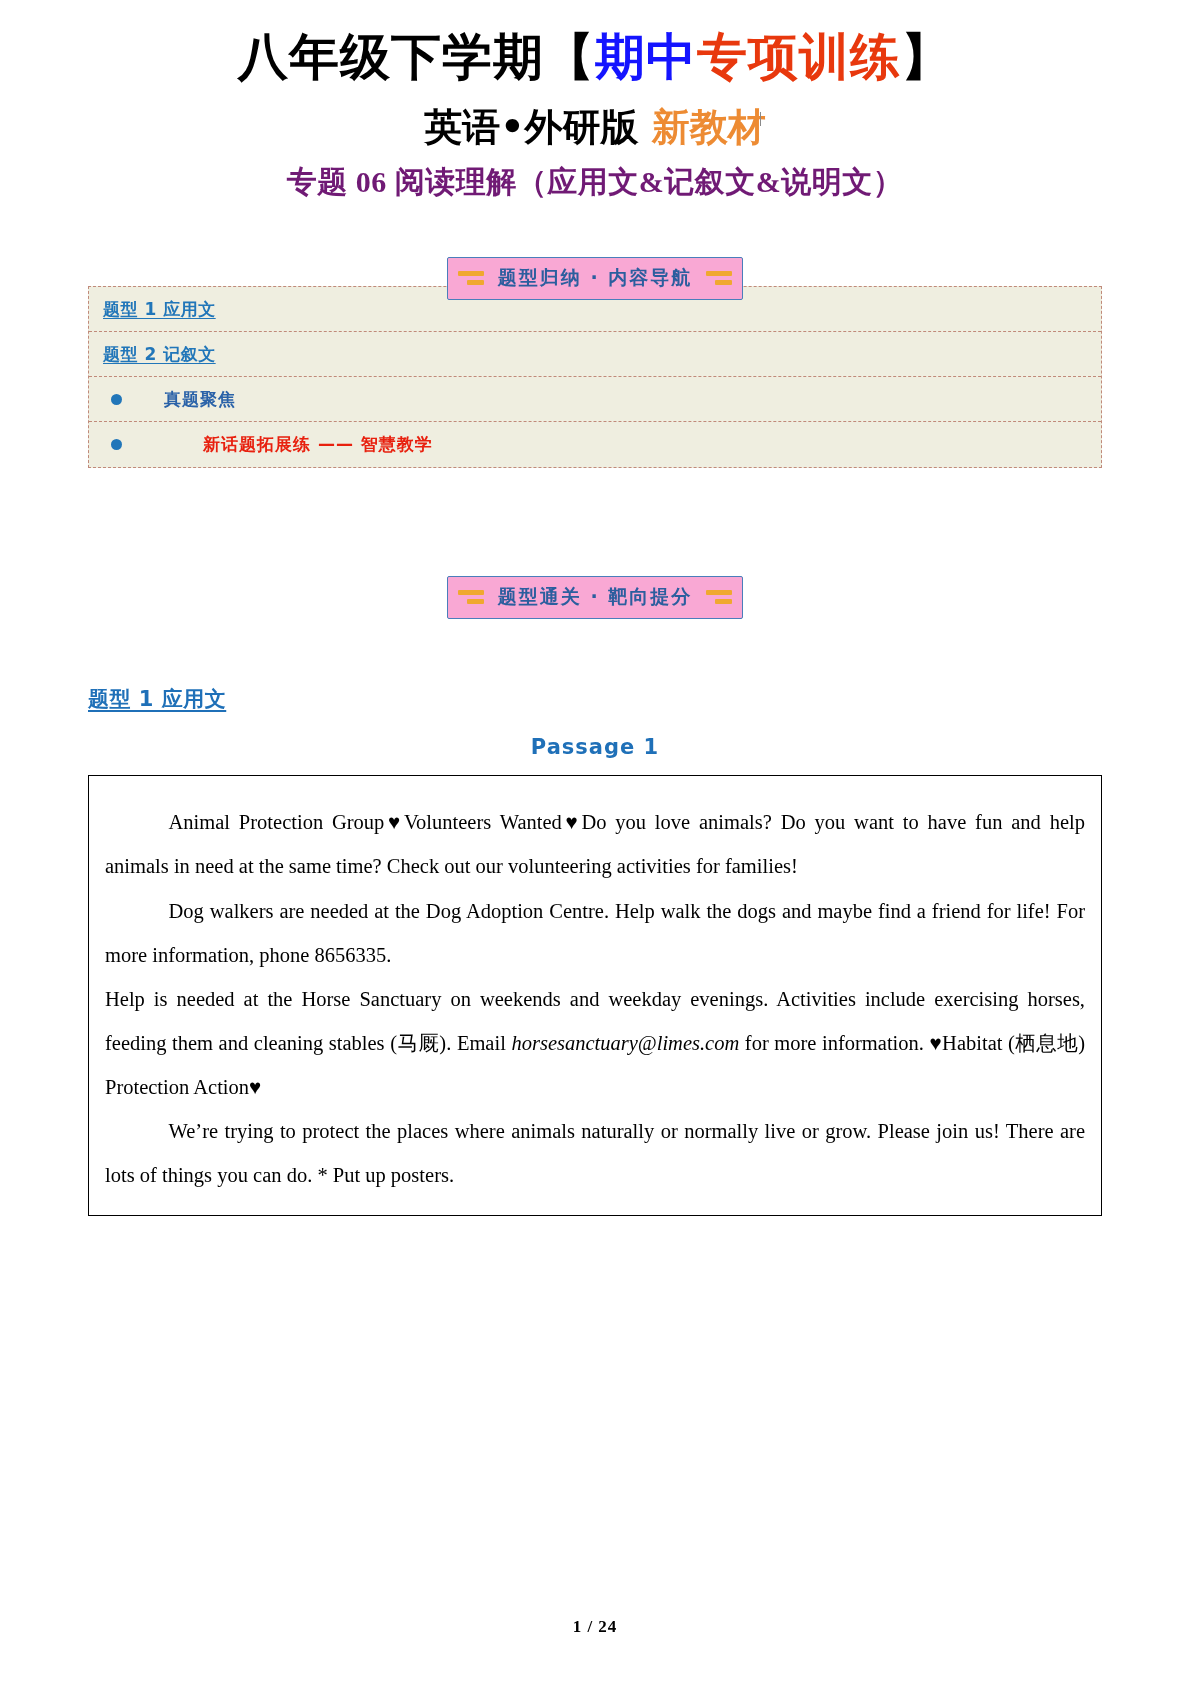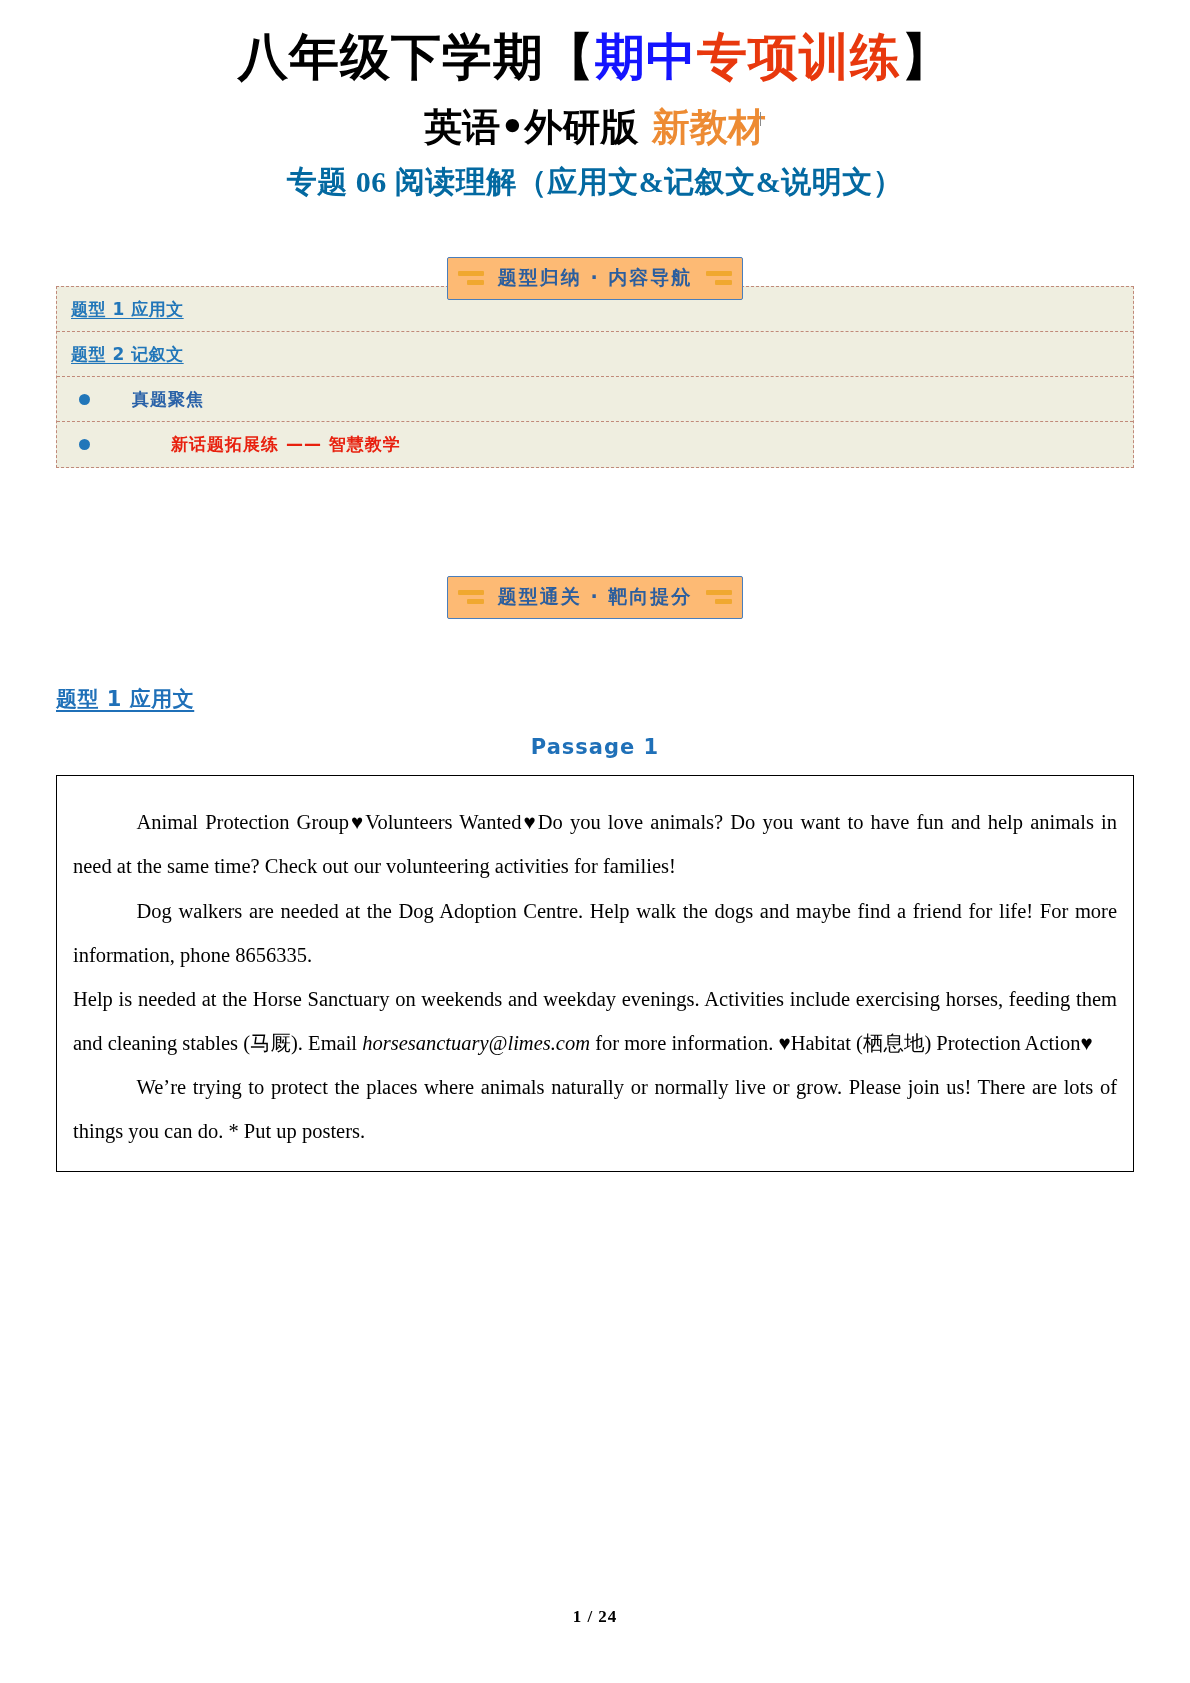--- a/index.html
+++ b/index.html
@@ -14,21 +14,21 @@
     color: #000000;
     position: relative;
     overflow: hidden;
   }
 
   .page {
     position: relative;
     width: 1190px;
     height: 1683px;
     box-sizing: border-box;
-    padding: 0 56px;
+    padding: 0 88px;
   }
 
   
   .top-caret {
     position: absolute;
     left: 760px;
     top: 112px;
     width: 1px;
     height: 14px;
     background: #8a8a8a;
@@ -57,42 +57,42 @@
     font-weight: bold;
     font-size: 38px;
     line-height: 1.3;
     margin-top: 16px;
     white-space: nowrap;
   }
   .title-line-3 {
     font-family: "Liberation Serif", "DejaVu Serif", serif;
     font-weight: bold;
     font-size: 30px;
-    color: #0369a1;
+    color: #701a75;
     margin-top: 10px;
     letter-spacing: 0.5px;
     white-space: nowrap;
   }
 
   
   .banner-wrap {
     display: flex;
     justify-content: center;
     margin-top: 54px;
     position: relative;
   }
   .banner {
     position: relative;
     display: inline-flex;
     align-items: center;
     gap: 14px;
     padding: 7px 10px 8px 10px;
     border: 1.4px solid #4a7ebb;
     border-radius: 2px;
-    background: #fdba74;
+    background: #f9a8d4;
   }
   .banner-bars {
     display: flex;
     flex-direction: column;
     gap: 4px;
     width: 26px;
   }
   .banner-bars i {
     display: block;
     height: 5px;
@@ -214,21 +214,21 @@
     color: #000;
   }
   .p-para.indent { text-indent: 3.1em; }
   .p-para b { font-weight: normal; }
   .p-para i { font-style: italic; }
 
   
   .footer {
     position: absolute;
     left: 0; right: 0;
-    bottom: 56px;
+    bottom: 46px;
     text-align: center;
     font-family: "Liberation Serif", "DejaVu Serif", serif;
     font-weight: bold;
     font-size: 17px;
     color: #000;
     letter-spacing: 1px;
   }
 </style>
 </head>
 <body>

